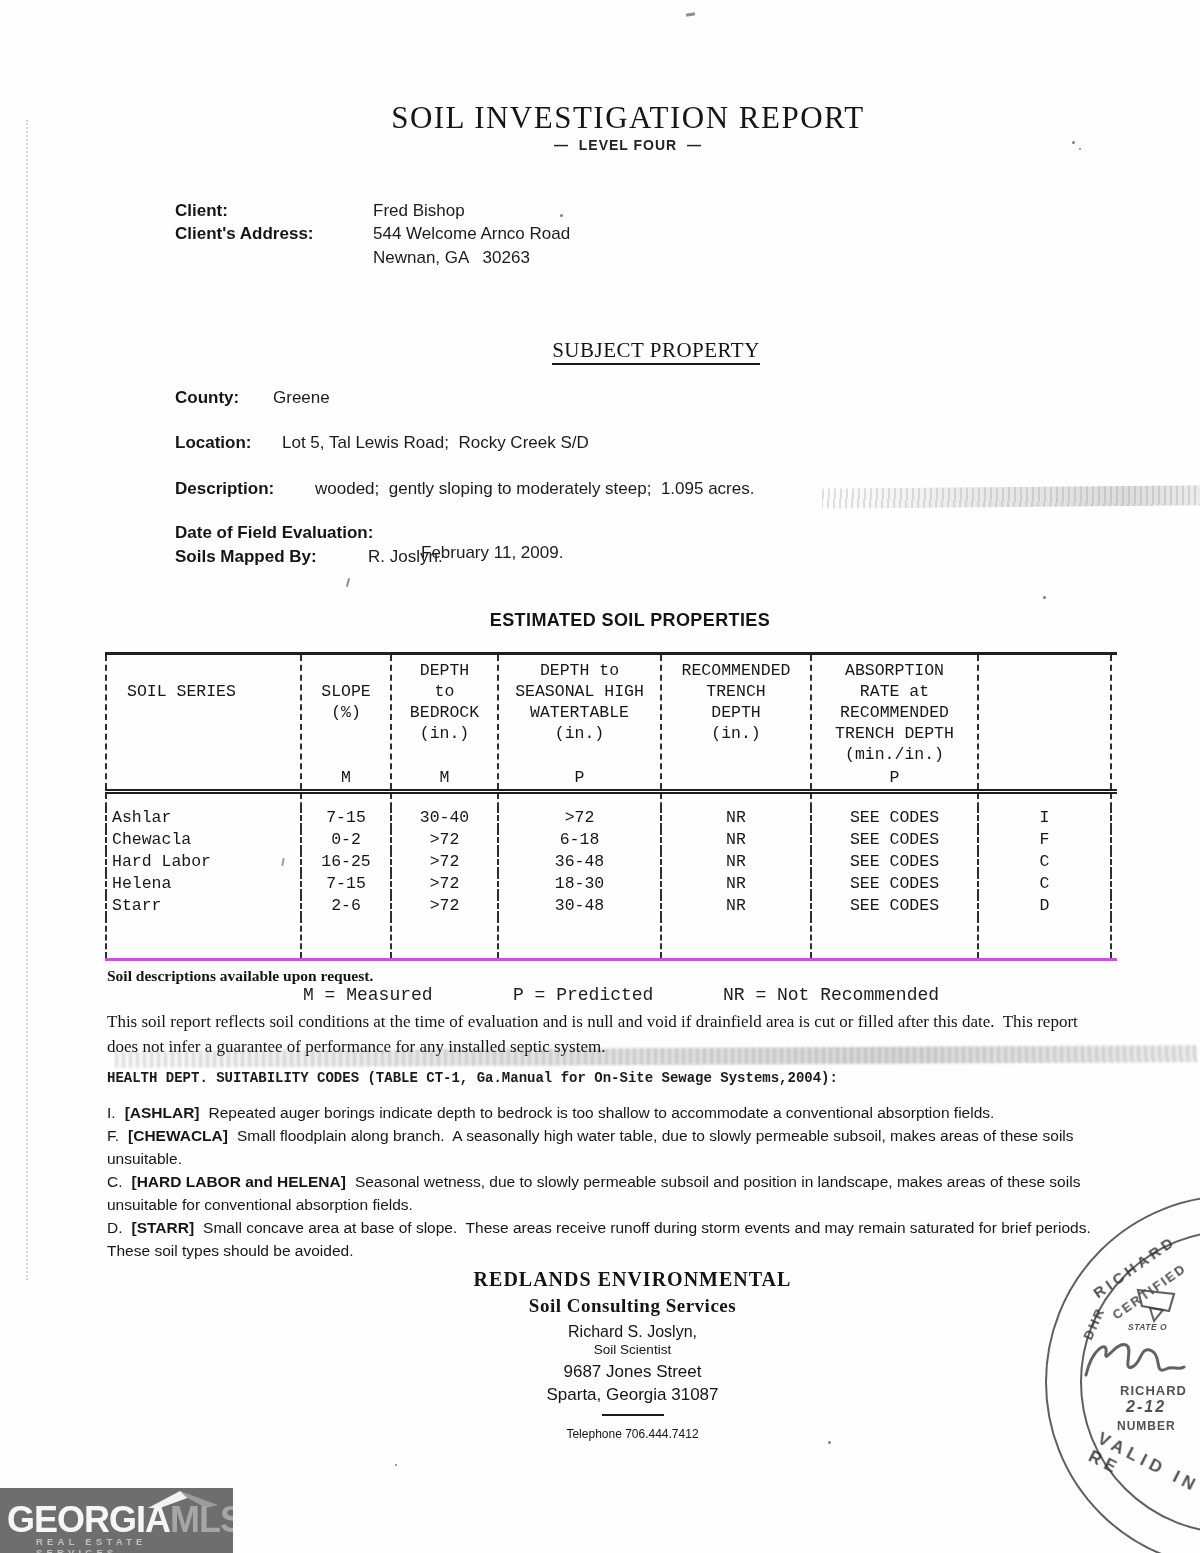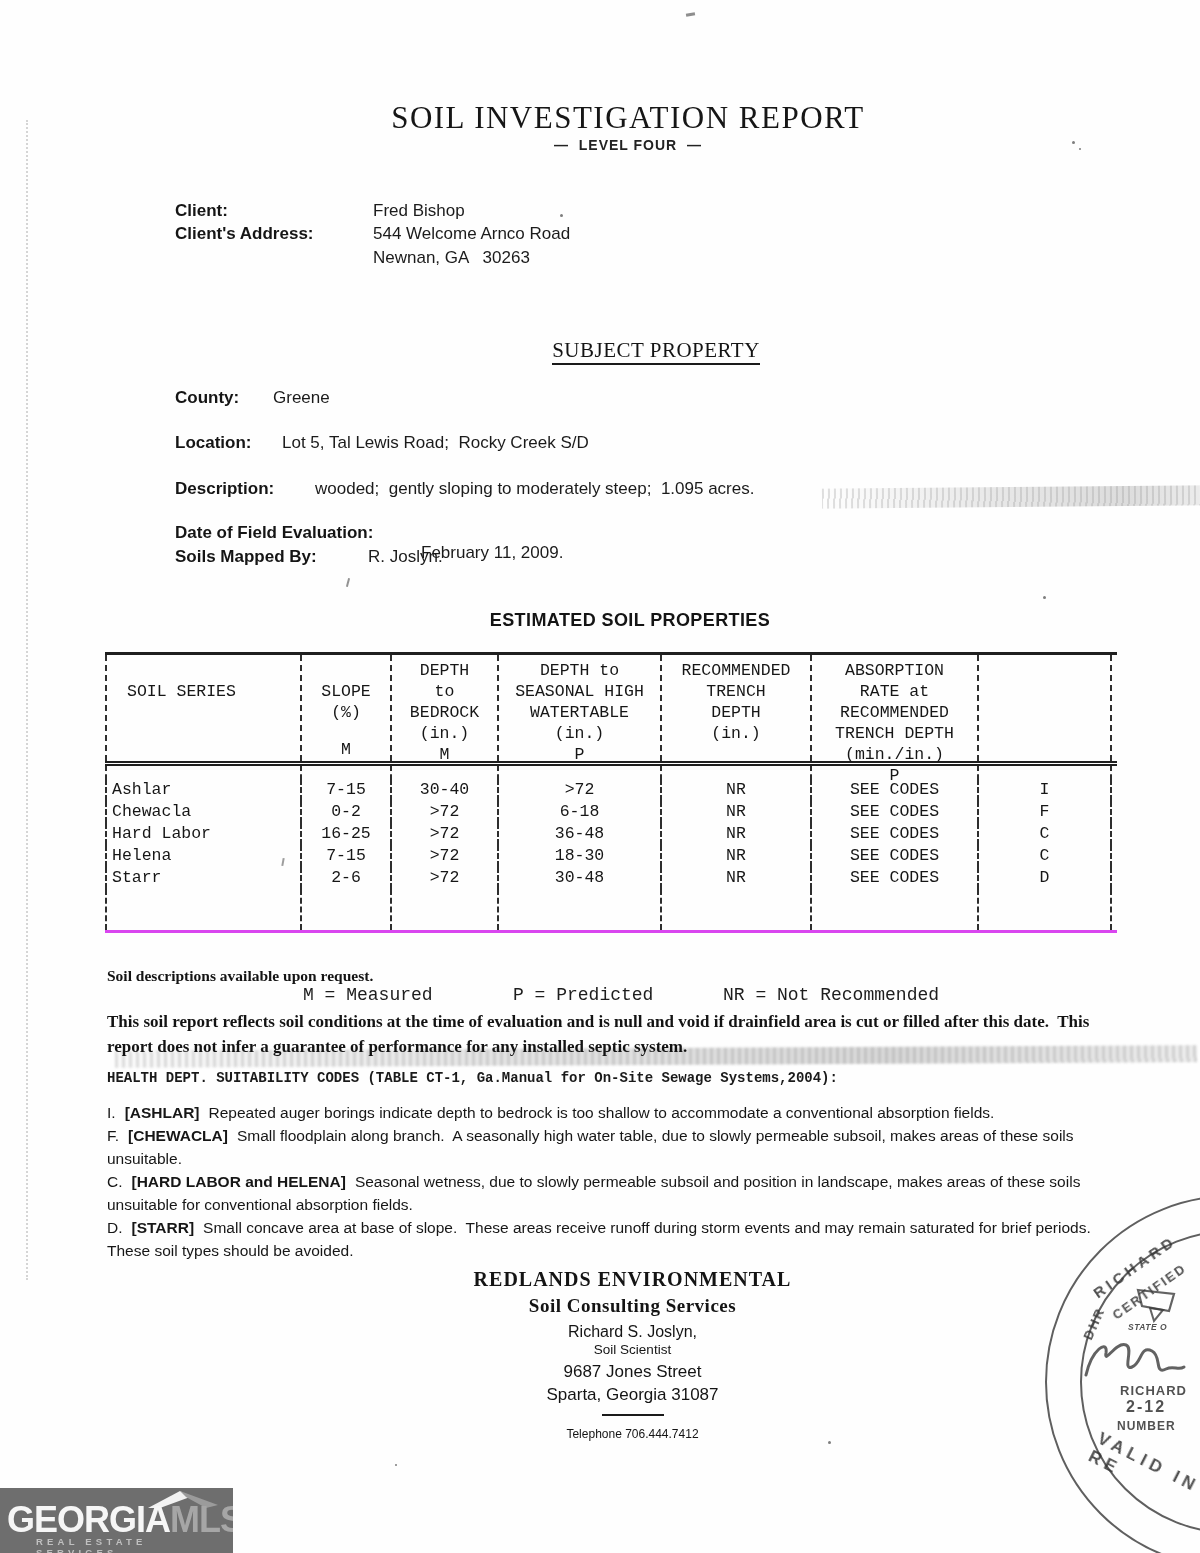--- a/index.html
+++ b/index.html
@@ -21,35 +21,35 @@
              font-size:18px;font-weight:bold;letter-spacing:.4px;color:#141414;}
   
   .soil-table{left:105px;top:652px;width:1012px;border-top:3px solid #1f1f1f;
               font-family:"Liberation Mono","DejaVu Sans Mono",monospace;color:#161616;}
   .tgrid{display:grid;grid-template-columns:195px 90px 107px 163px 150px 167px 135px;}
   .thead{border-bottom:5px double #1f1f1f;}
   .tbody{border-bottom:3px solid #d946ef;}
   .tgrid > div{border-left:2px dashed #2e2e2e;box-sizing:border-box;}
   .thead.tgrid > div:nth-child(7){border-right:2px dashed #2e2e2e;}
   .tbody.tgrid > div:nth-child(7n){border-right:2px dashed #2e2e2e;}
-  .th{display:flex;flex-direction:column;height:106px;padding-top:5px;font-size:16.5px;}
+  .th{display:flex;flex-direction:column;height:134px;padding-top:5px;font-size:16.5px;}
   .ht{white-space:pre-line;line-height:21px;text-align:center;}
   .th.c0 .ht{text-align:left;padding-left:20px;}
   .hm{margin-top:auto;line-height:21px;text-align:center;padding-bottom:1px;}
   .cell{font-size:16.5px;line-height:22px;height:22px;text-align:center;overflow:visible;}
   .cell.left{text-align:left;padding-left:5px;}
   .fill-top{height:13px;}
   .fill-bot{height:41px;}
   
   .note-desc{left:107px;top:967px;font-family:"Liberation Serif",serif;
              font-weight:bold;font-size:15.5px;color:#141414;}
   .legend{top:985px;font-family:"Liberation Mono","DejaVu Sans Mono",monospace;
           font-size:18px;color:#1d1d1d;}
   .validity{left:107px;top:1009px;width:1002px;font-family:"Liberation Serif",serif;
-            font-weight:bold;font-size:17px;line-height:25px;color:#131313;}
+            font-weight:normal;font-size:17px;line-height:25px;color:#131313;}
   .codes-heading{left:107px;top:1070px;font-family:"Liberation Mono","DejaVu Sans Mono",monospace;
                  font-weight:bold;font-size:14px;color:#1a1a1a;}
   .codes{left:107px;top:1101px;width:1014px;font-size:15.5px;line-height:23px;color:#161616;}
   .codes .code{margin-right:9px;}
   .codes .cname{font-weight:bold;margin-right:9px;}
   
   .firm{left:375px;top:1268px;width:515px;text-align:center;color:#141414;}
   .firm-name{font-family:"Liberation Serif",serif;font-weight:bold;font-size:20px;letter-spacing:1px;}
   .firm-sub{font-family:"Liberation Serif",serif;font-weight:bold;font-size:19px;letter-spacing:.5px;margin-top:4px;}
   .firm-contact{font-size:16px;margin-top:6px;}
@@ -266,21 +266,21 @@
   <div class="abs" style="left:1080px;top:1285px;width:106px;height:160px;overflow:hidden;">
     <svg class="abs" style="left:50px;top:2px;" width="48" height="36" viewBox="0 0 48 36">
       <path d="M8 3 L44 7 L39 24 L12 19 Z" fill="none" stroke="#3b3b3b" stroke-width="2.2" opacity=".8"></path>
       <path d="M20 21 L33 23 L24 34 Z" fill="none" stroke="#3b3b3b" stroke-width="2" opacity=".8"></path>
     </svg>
     <div class="abs stamp-txt" style="left:48px;top:37px;font-size:8.5px;font-style:italic;font-weight:bold;letter-spacing:.5px;">STATE O</div>
     <svg class="abs" style="left:0;top:48px;" width="106" height="60" viewBox="0 0 106 60">
       <path d="M6 42 C12 16 28 6 26 20 C24 32 36 8 46 12 C54 15 42 38 52 34 C62 30 60 12 72 18 C82 23 74 42 86 36 C94 32 98 38 104 34" fill="none" stroke="#3b3b3b" stroke-width="3" stroke-linecap="round" opacity=".8"></path>
     </svg>
     <div class="abs stamp-txt" style="left:40px;top:98px;font-size:13px;font-weight:bold;letter-spacing:1px;">RICHARD</div>
-    <div class="abs stamp-txt" style="left:46px;top:113px;font-size:16px;font-weight:bold;letter-spacing:2px;">2-12</div>
+    <div class="abs stamp-txt" style="left:46px;top:113px;font-size:16px;font-weight:bold;letter-spacing:2px;font-style:italic;">2-12</div>
     <div class="abs stamp-txt" style="left:37px;top:134px;font-size:12px;font-weight:bold;letter-spacing:1px;">NUMBER</div>
   </div>
 
   <div class="abs logo">
     <svg class="abs" style="left:146px;top:1px;" width="74" height="20" viewBox="0 0 74 20">
       <path d="M2 19 L34 2 L44 8 L14 19 Z" fill="#f2f2f2"></path>
       <path d="M34 2 L72 16 L60 19 L40 8 Z" fill="#9b9b9b"></path>
     </svg>
     <div class="logo-brand"><span class="logo-p1">GEORGIA</span><span class="logo-p2">MLS</span></div>
     <div class="logo-tag">REAL ESTATE SERVICES</div>

